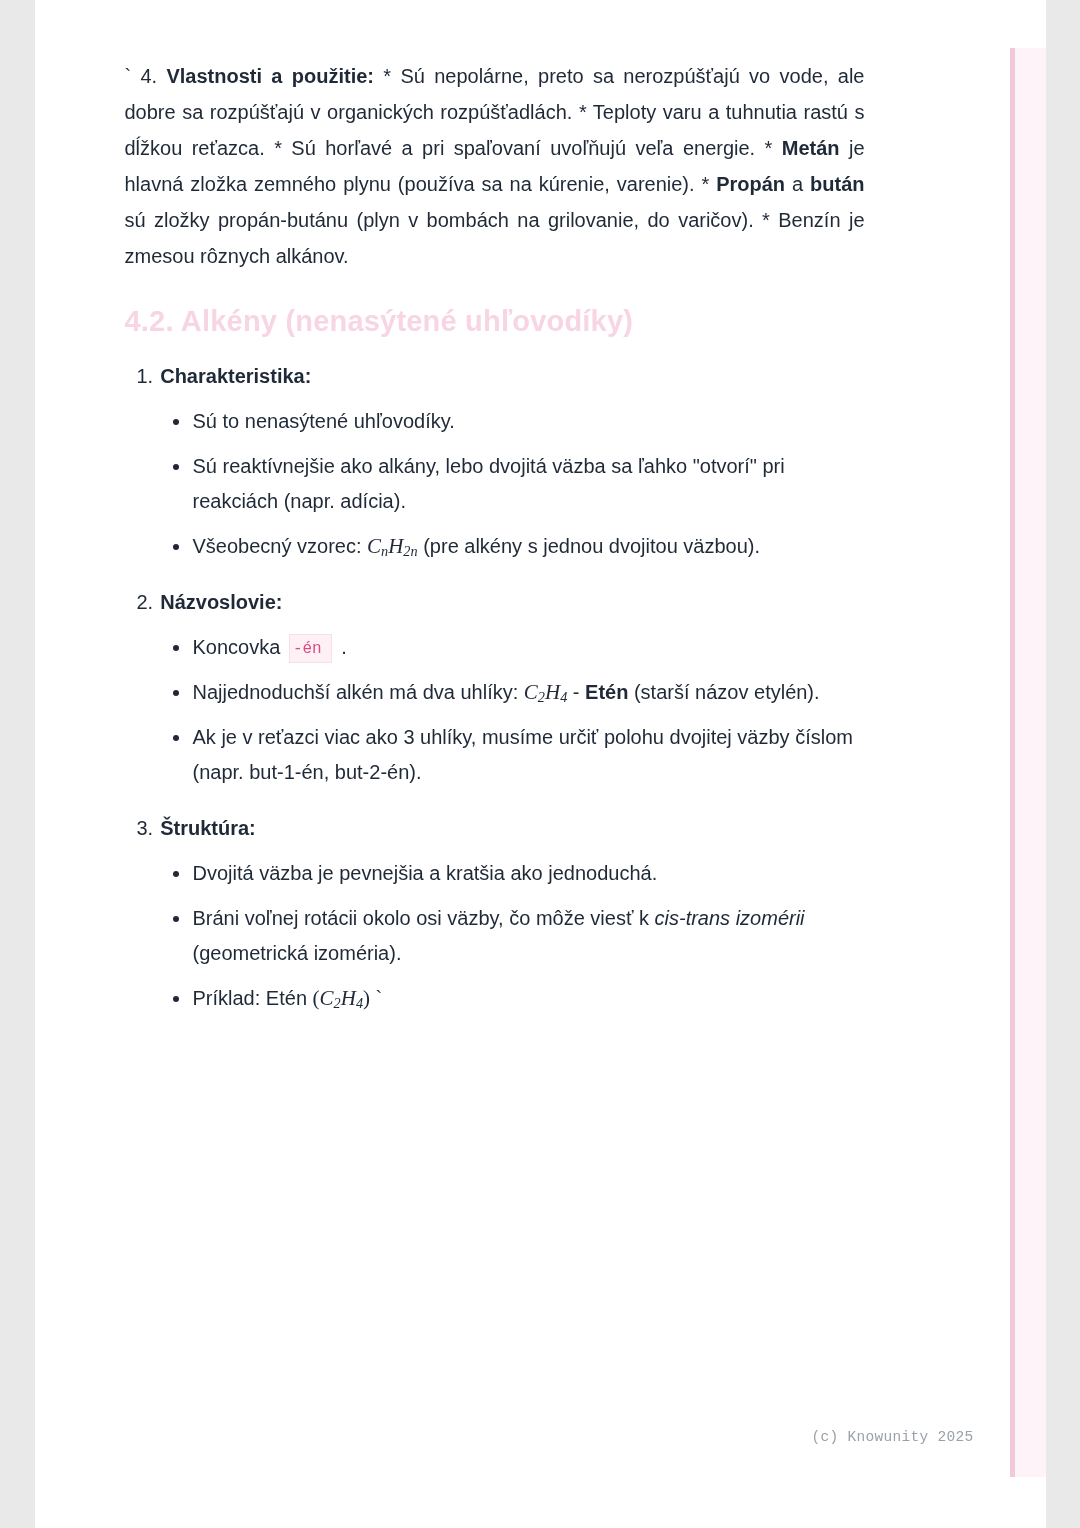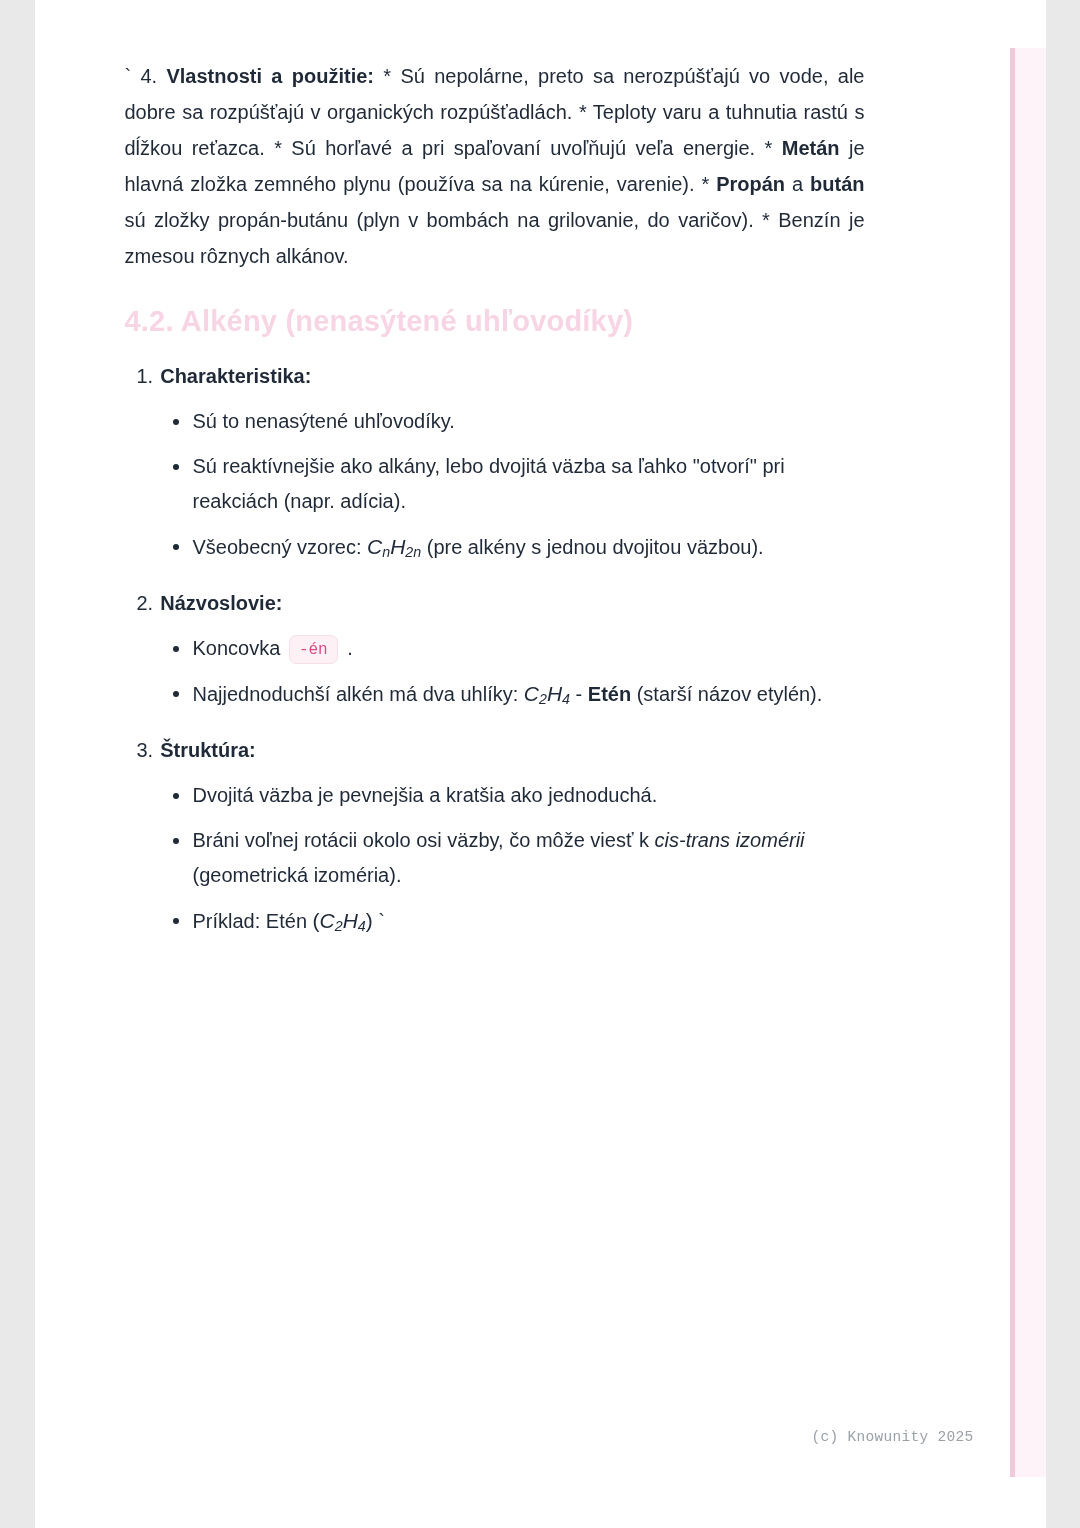--- a/index.html
+++ b/index.html
@@ -65,27 +65,27 @@
     width:6px;height:6px;border-radius:50%;
     background:var(--text);
   }
   .chip{
     display:inline-block;
     font-family:"Liberation Mono","DejaVu Sans Mono",monospace;
     font-size:16px;line-height:1;
     color:var(--chip-text);
     background:var(--chip-bg);
     border:1px solid var(--chip-border);
-    border-radius:7px;
-    padding:6px 9px 5px 9px;
+    border-radius:0;
+    padding:6px 9px 5px 3px;
     margin:0 4px 0 3px;
     vertical-align:1px;
   }
   .math{
-    font-family:Liberation Sans, sans-serif;
+    font-family:Liberation Serif, serif;
     font-size:21px;
     white-space:nowrap;
   }
   .math .mi{font-style:italic;}
   .math .mo{font-style:normal;}
   .math sub{font-size:.68em;vertical-align:-0.22em;font-style:italic;line-height:0;}
   .footer{
     position:absolute;top:1428px;right:72px;
     font-size:14.5px;line-height:18px;
     color:var(--footer);
@@ -118,20 +118,21 @@
           </ul>
   </div>
 
   <div class="section">
     <div class="section-title">
       <span class="num">2.</span><strong>Názvoslovie:</strong>
     </div>
     <ul class="bullets">
             <li>Koncovka <span class="chip">-én</span> .</li>
             <li>Najjednoduchší alkén má dva uhlíky: <span class="math"><span class="mi">C</span><sub>2</sub><span class="mi">H</span><sub>4</sub></span> - <strong>Etén</strong> (starší názov etylén).</li>
+            <li>Ak je v reťazci viac ako 3 uhlíky, musíme určiť polohu dvojitej väzby číslom (napr. but-1-én, but-2-én).</li>
           </ul>
   </div>
 
   <div class="section">
     <div class="section-title">
       <span class="num">3.</span><strong>Štruktúra:</strong>
     </div>
     <ul class="bullets">
             <li>Dvojitá väzba je pevnejšia a kratšia ako jednoduchá.</li>
             <li>Bráni voľnej rotácii okolo osi väzby, čo môže viesť k <em>cis-trans izomérii</em> (geometrická izoméria).</li>

